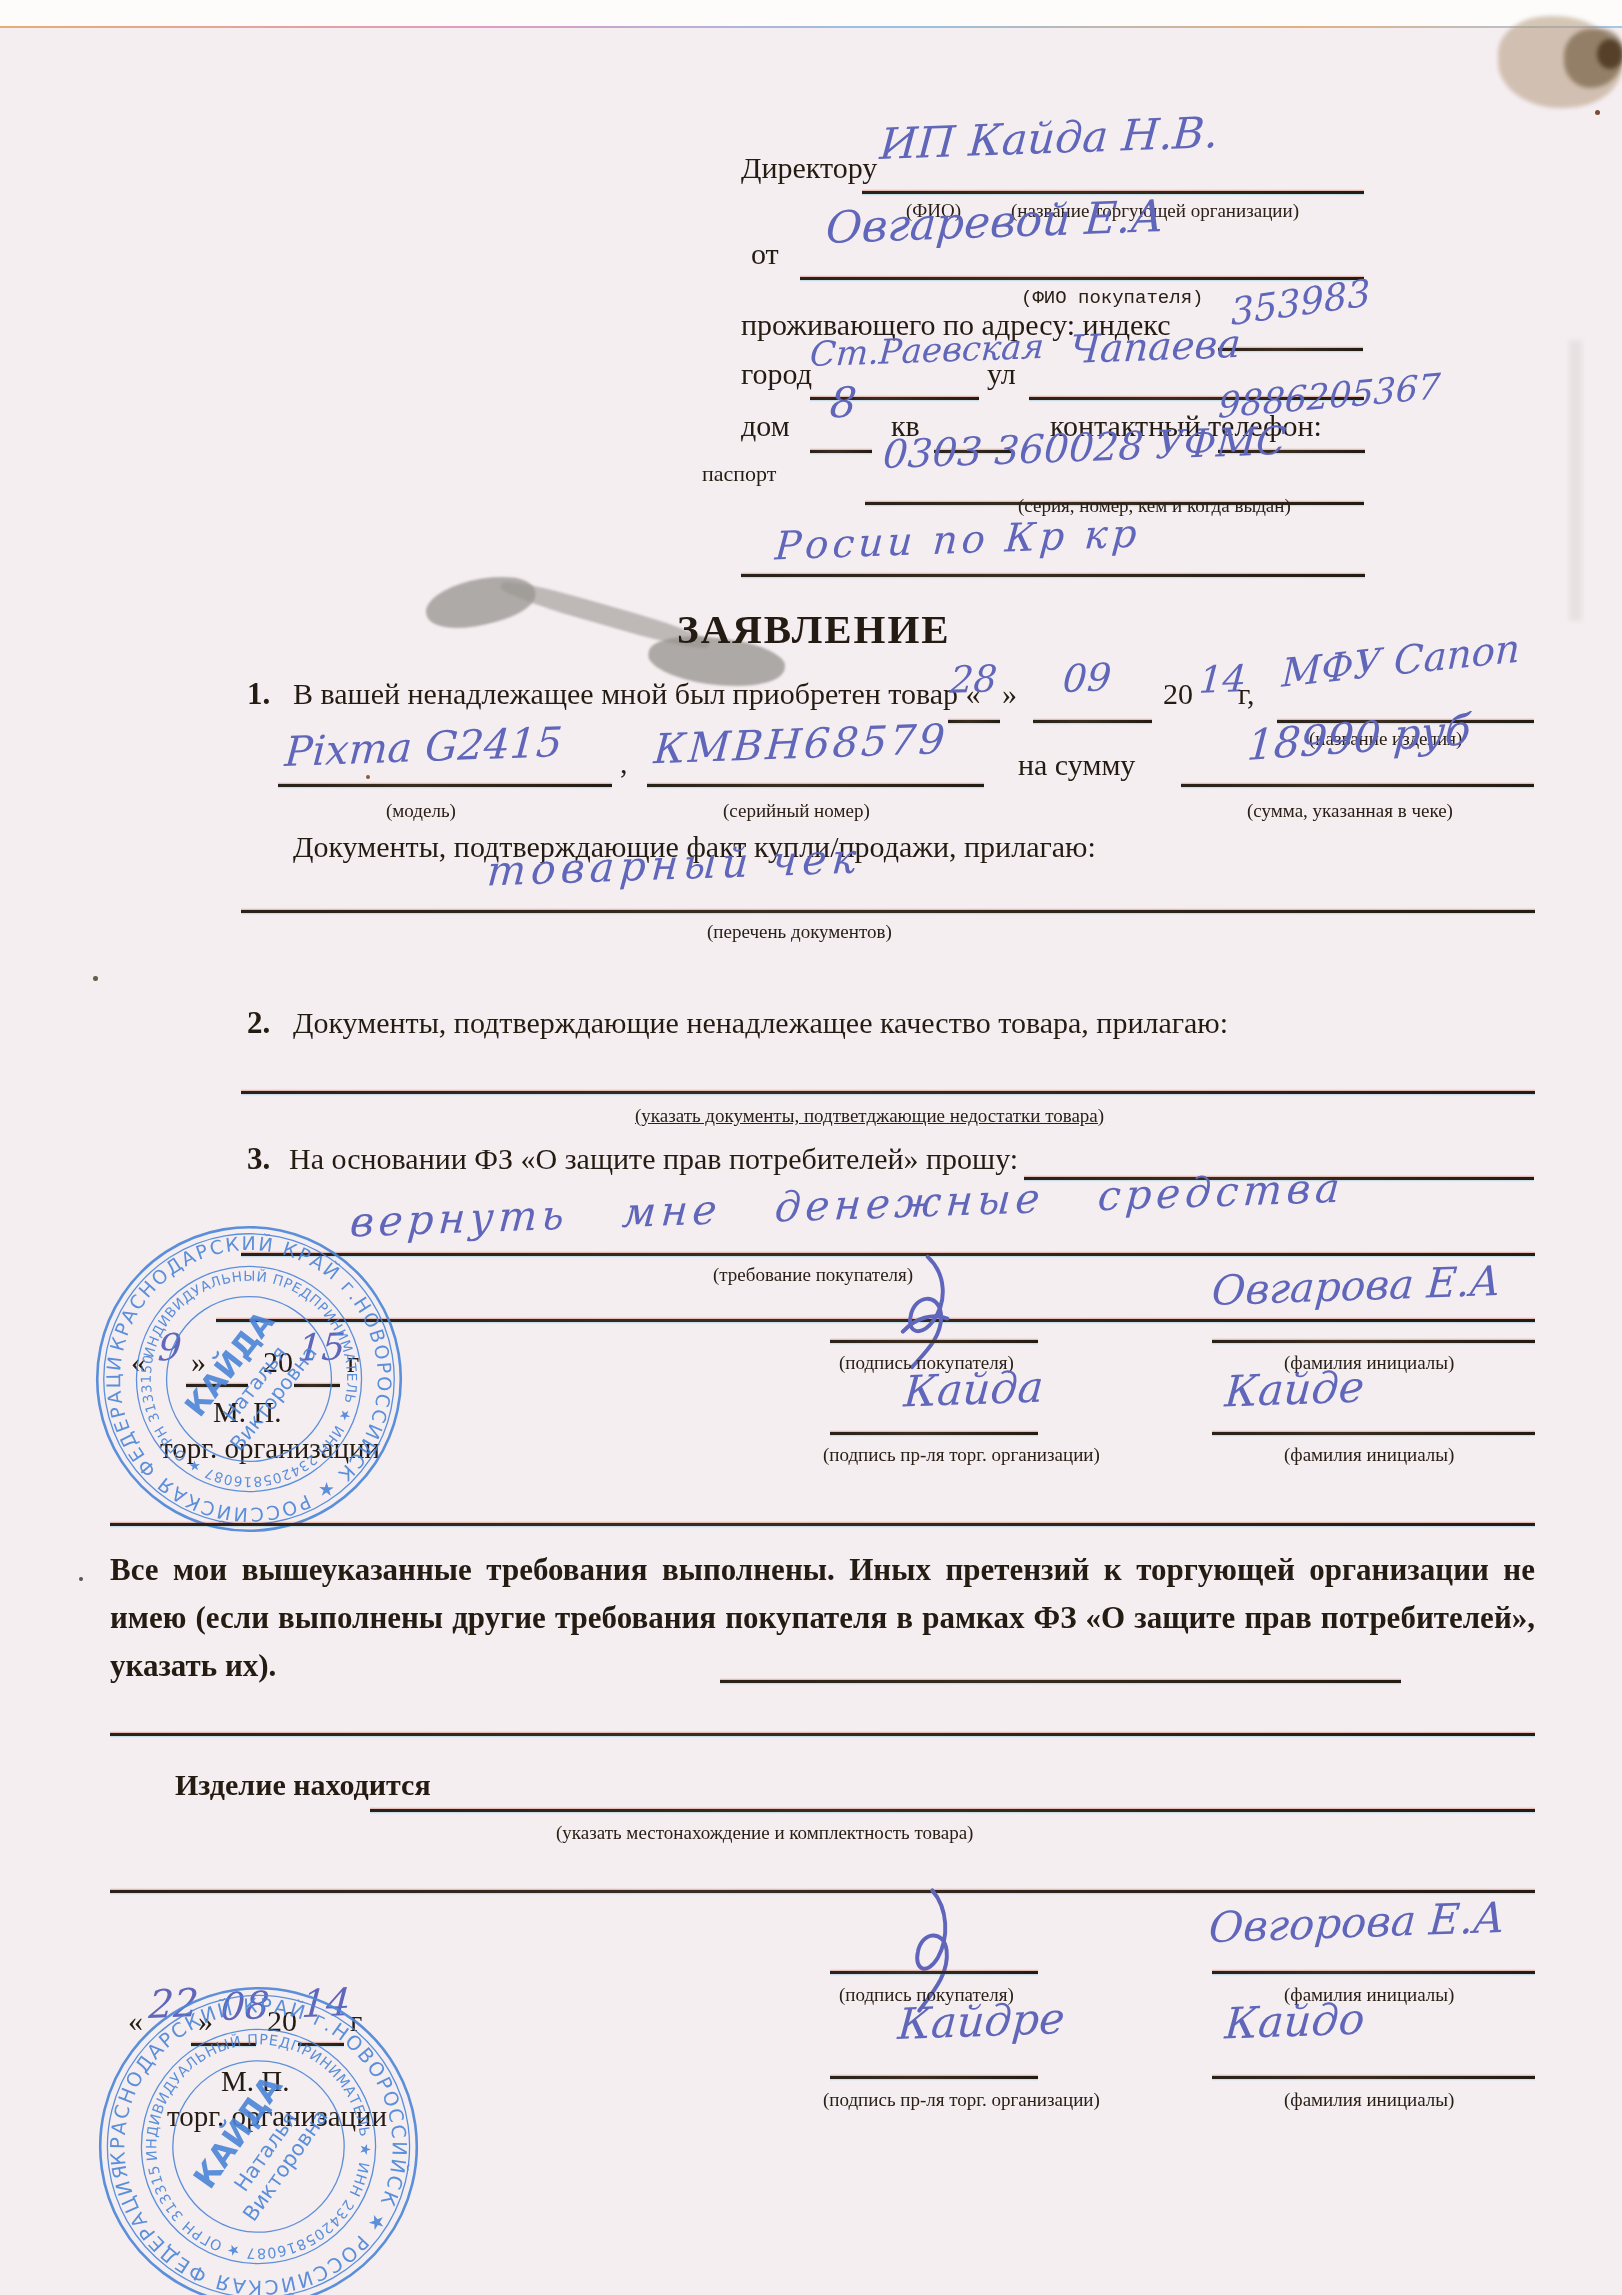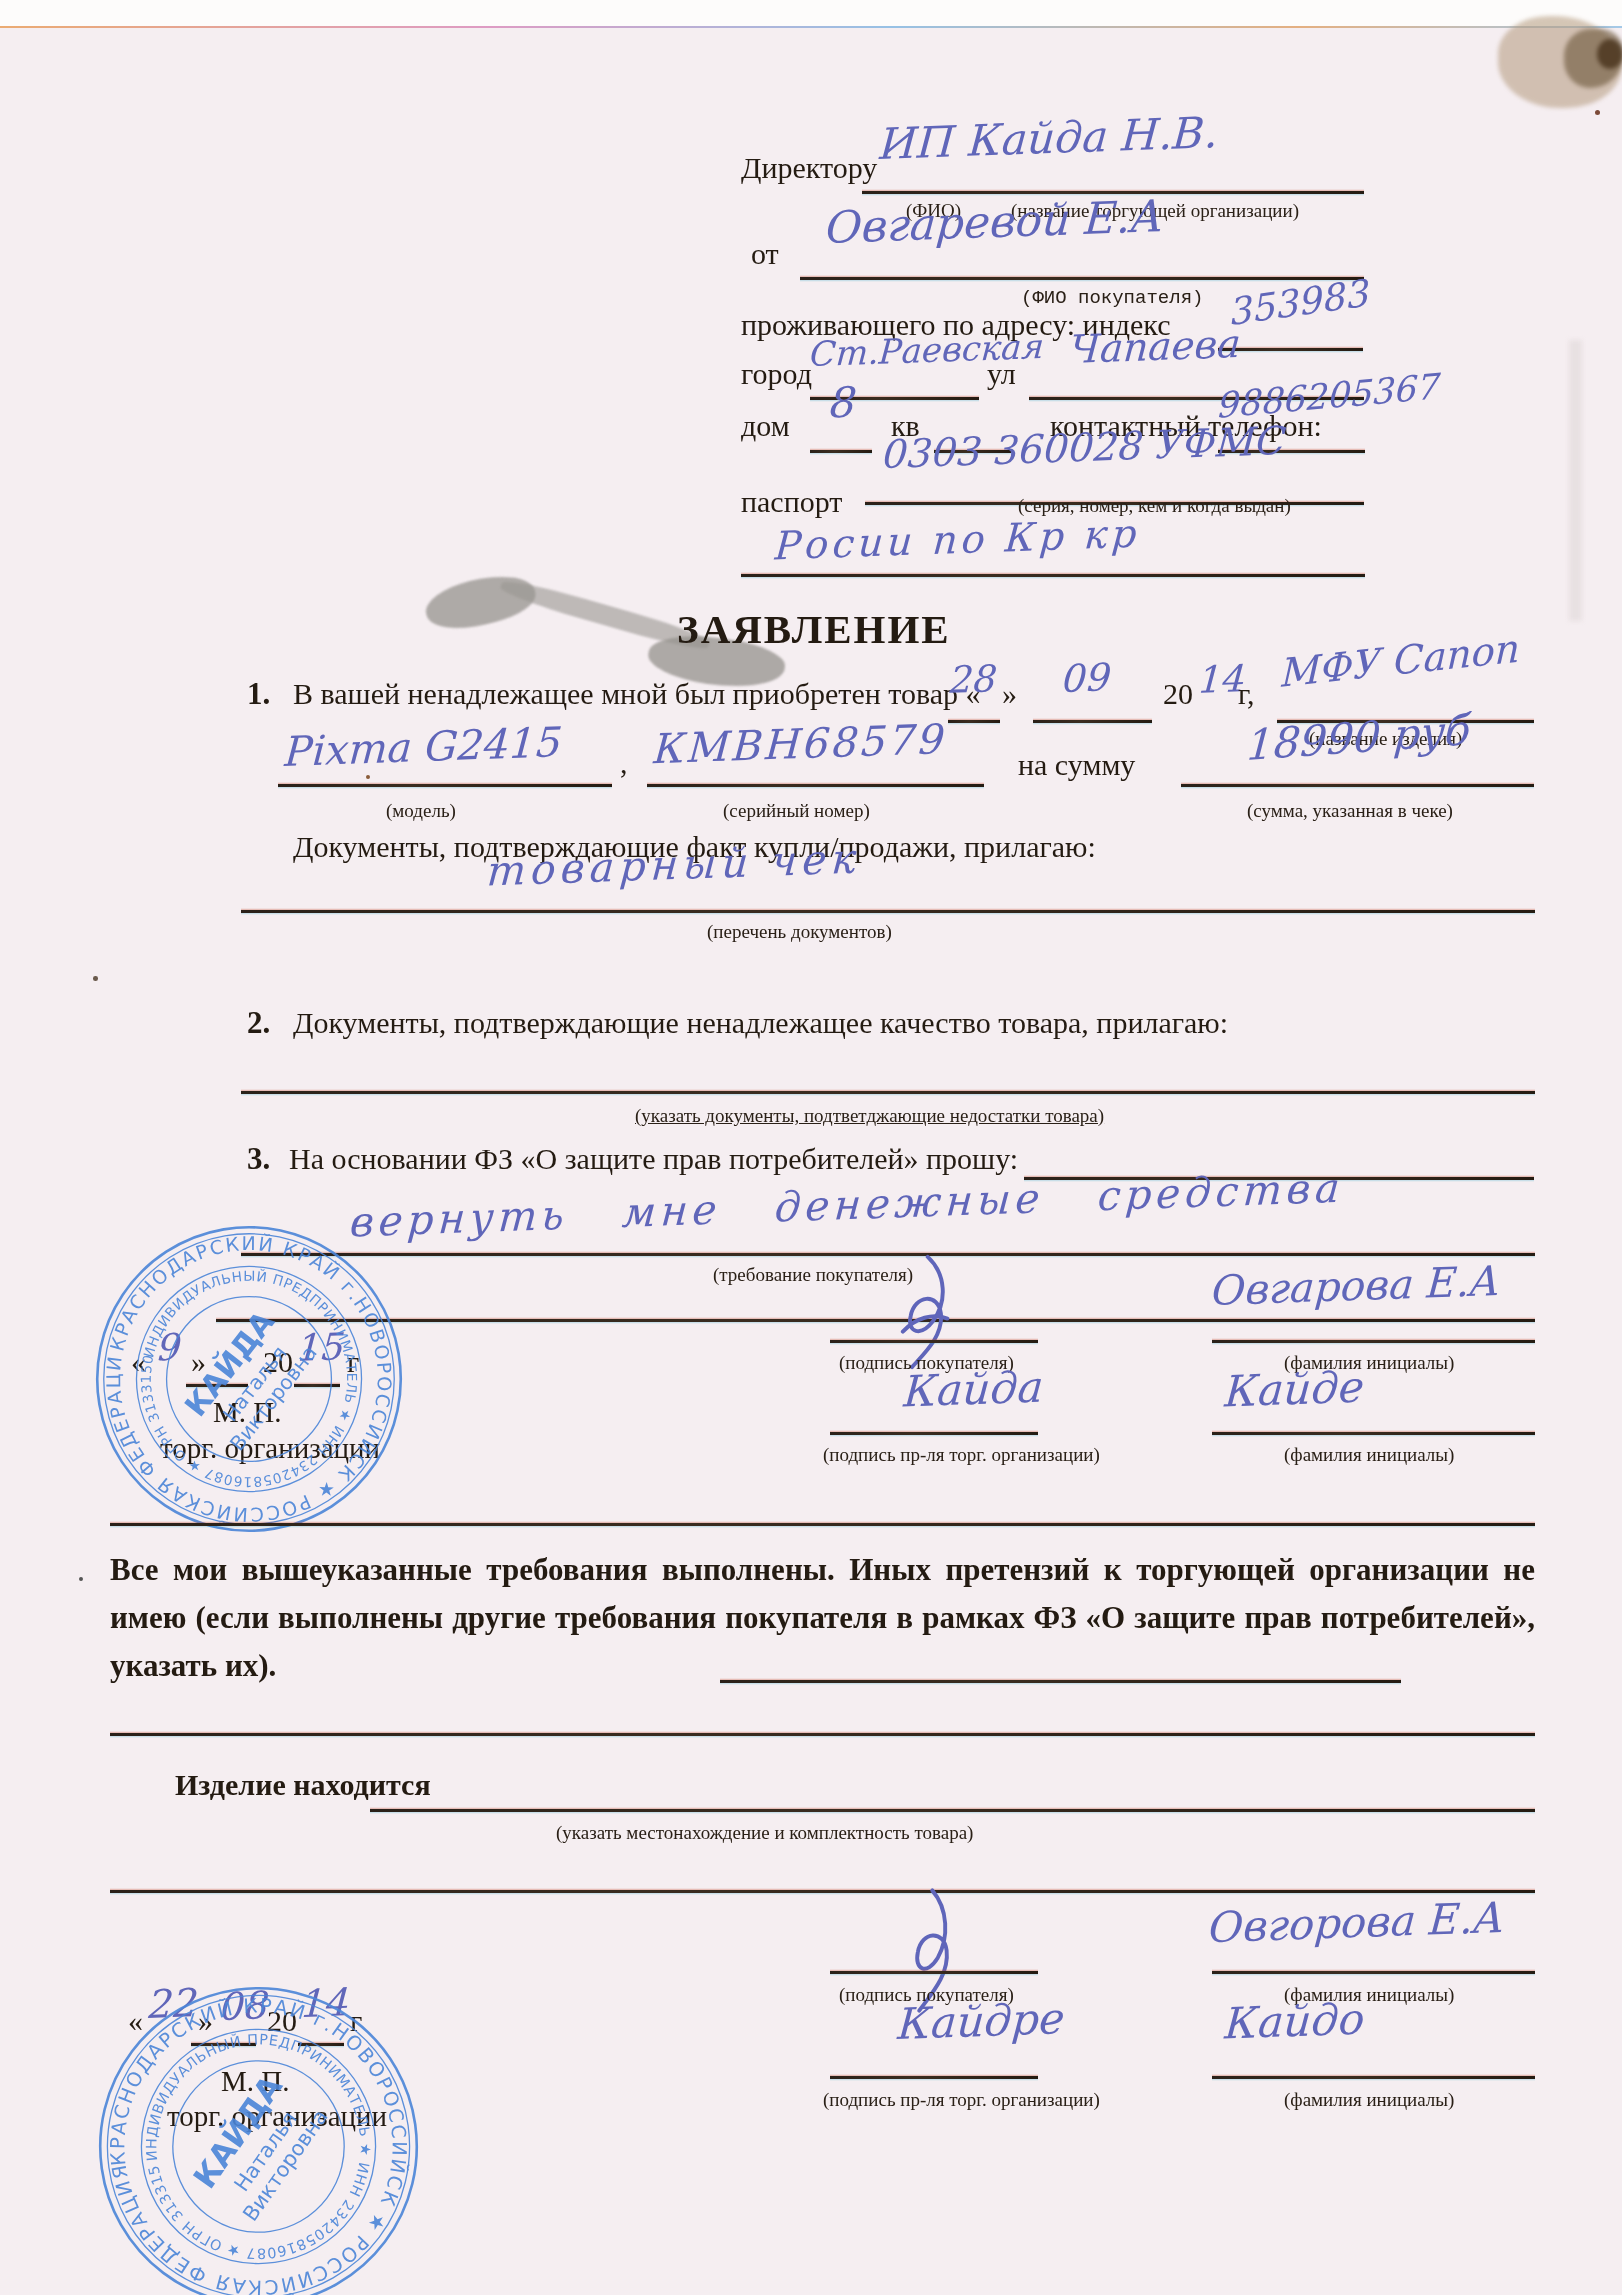--- a/index.html
+++ b/index.html
@@ -66,21 +66,21 @@
 
   <div class="pt" style="left:741px;top:409px;font-size:30px;">дом</div>
   <div class="ln" style="left:810px;top:450px;width:62px;"></div>
   <div class="hw" style="left:830px;top:378px;font-size:42px;">8</div>
   <div class="pt" style="left:891px;top:409px;font-size:30px;">кв</div>
   <div class="ln" style="left:934px;top:450px;width:77px;"></div>
   <div class="pt" style="left:1026px;top:409px;font-size:30px;margin-left:24px;">контактный телефон:</div>
   <div class="ln" style="left:1218px;top:450px;width:147px;"></div>
   <div class="hw" style="left:1218px;top:376px;font-size:35px;transform:rotate(-5deg) skewX(-8deg);">9886205367</div>
 
-  <div class="pt" style="left:741px;top:461px;font-size:30px;margin-top:24px;">паспорт</div>
+  <div class="pt" style="left:702px;top:461px;font-size:22px;">паспорт</div>
   <div class="ln" style="left:865px;top:502px;width:499px;"></div>
   <div class="hw" style="left:883px;top:425px;font-size:39px;">0303 360028 УФМС</div>
   <div class="sub" style="left:1018px;top:495px;">(серия, номер, кем и когда выдан)</div>
 
   <div class="hw" style="left:775px;top:517px;font-size:39px;letter-spacing:3.9px;">Росии по Кр кр</div>
   <div class="ln" style="left:741px;top:574px;width:624px;"></div>
 
   <div class="pt title" style="left:677px;top:605px;font-size:41px;">ЗАЯВЛЕНИЕ</div>
 
   <div class="pt b" style="left:247px;top:676px;font-size:31px;">1.</div>

